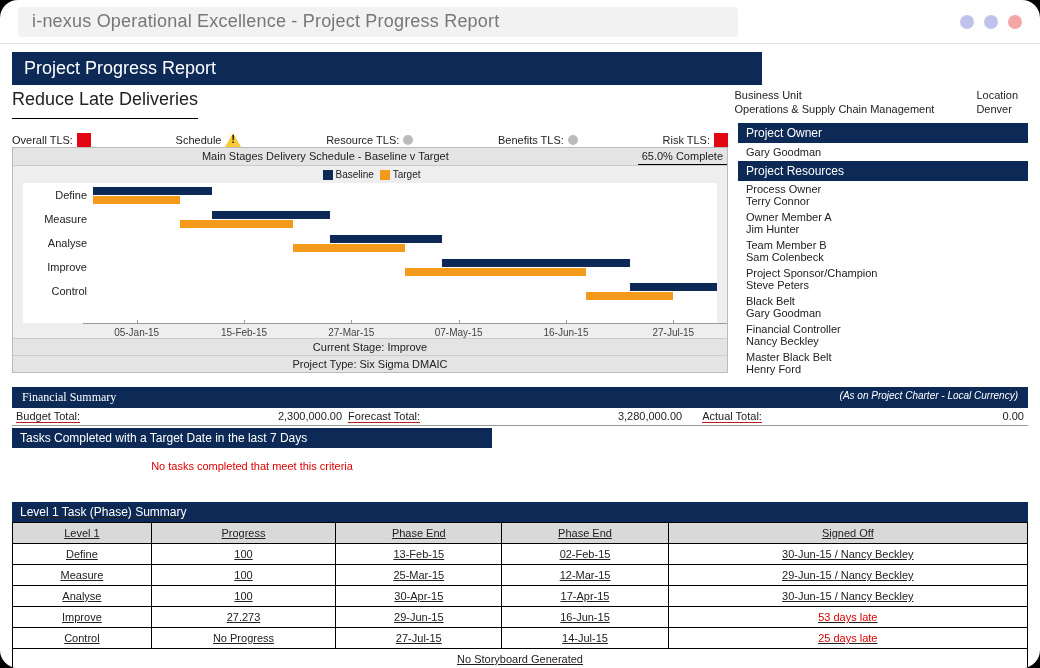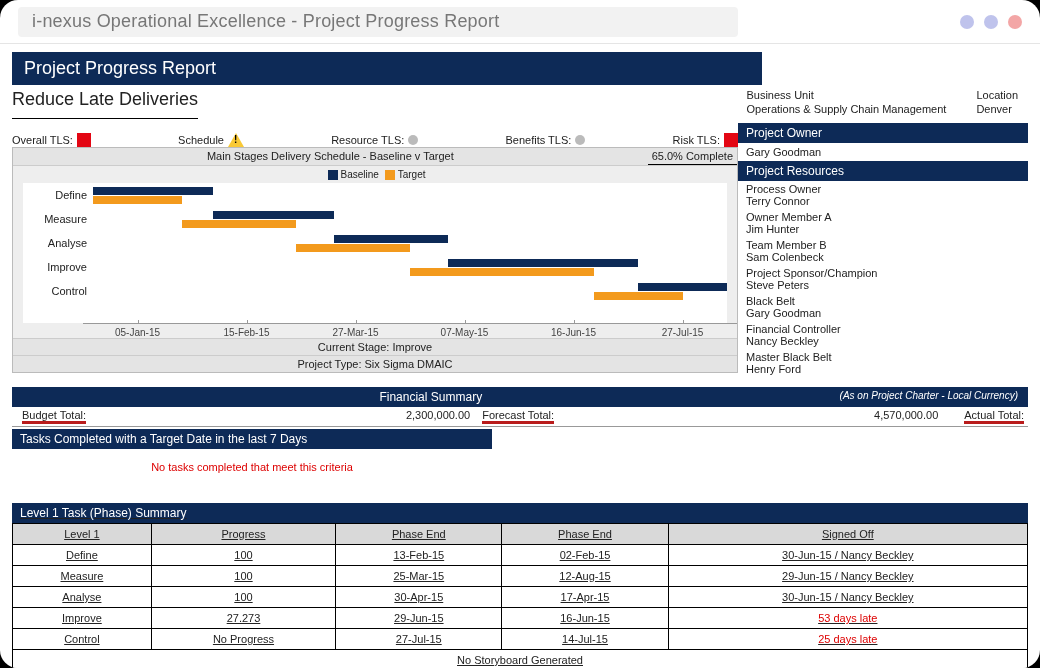--- a/index.html
+++ b/index.html
@@ -6,30 +6,30 @@
   html, body { width: 1040px; height: 668px; font-family: Arial, Helvetica, sans-serif; background: #000; }
   .frame { width: 1040px; height: 668px; background: #fff; border-radius: 18px; overflow: hidden; position: relative; }
   .browser-bar { height: 44px; display: flex; align-items: center; padding: 0 18px; gap: 12px; border-bottom: 1px solid #e5e5e5; }
   .url-bar { flex: 1; max-width: 720px; height: 30px; background: #f2f2f2; border-radius: 4px; display: flex; align-items: center; padding: 0 14px; color: #777; font-size: 18px; font-weight: 300; letter-spacing: .2px; }
   .dots { display: flex; gap: 10px; margin-left: auto; }
   .dot { width: 14px; height: 14px; border-radius: 50%; }
   .content { padding: 8px 12px 0 12px; font-size: 11px; color: #222; }
   .banner { background: #0d2a57; color: #fff; font-size: 18px; padding: 6px 12px; width: 750px; }
   .proj-row { display: flex; align-items: flex-start; margin-top: 4px; }
   .proj-name { font-size: 18px; font-weight: 400; border-bottom: 1px solid #000; padding-bottom: 8px; }
-  .meta { margin-left: auto; display: flex; font-size: 11px; gap: 30px; padding-right: 10px;}
+  .meta { margin-left: auto; display: flex; font-size: 11px; gap: 42px; padding-right: 10px;}
   .meta-col { line-height: 1.25; }
   .tls-row { display: flex; align-items: center; gap: 10px; margin-top: 10px; font-size: 11px; }
   .tls-item { display: flex; align-items: center; gap: 4px; }
   .sq { width: 14px; height: 14px; }
   .sq.red { background: #e30613; }
   .sq.grey { background: #bbb; border-radius: 50%; width: 10px; height: 10px;}
   .warn { width: 0; height: 0; border-left: 8px solid transparent; border-right: 8px solid transparent; border-bottom: 14px solid #f9c936; position: relative; }
   .warn::after { content: "!"; position: absolute; left: -2px; top: 1px; font-size: 10px; color: #000; font-weight: bold;}
-  .main-grid { display: flex; gap: 0; margin-top: 4px; }
+  .main-grid { display: flex; gap: 10px; margin-top: 4px; }
   .chart-block { flex: 1; border: 1px solid #bbb; background: #eee; }
   .chart-title-row { display: flex; background: #e4e4e4; border-bottom: 1px solid #ccc; font-size: 11px; }
   .chart-title { flex: 1; text-align: center; padding: 2px;}
   .complete { border-bottom: 1px solid #000; padding: 2px 4px; }
   .legend { text-align: center; font-size: 10px; padding: 3px 8px;}
   .lg-sw { display:inline-block; width:10px; height:10px; vertical-align:middle; margin:0 3px; }
   .lg1 { background:#0d2a57;} .lg2 { background:#f39a1d;}
   .gantt { position: relative; height: 140px; background: #fff; margin: 0 10px 0 10px; }
   .gantt-row { position: relative; height: 24px; display: flex; align-items: center; }
   .gantt-label { width: 70px; text-align: right; font-size: 11px; padding-right: 6px;}
@@ -40,24 +40,24 @@
   .xaxis { display:flex; margin-left:70px; border-top:1px solid #999; font-size:10px; color:#444; }
   .xaxis div { flex:1; text-align:center; padding-top:3px; position:relative;}
   .xaxis div::before { content:""; position:absolute; left:50%; top:-4px; width:1px; height:4px; background:#999;}
   .stage-line, .type-line { text-align:center; background:#e4e4e4; font-size:11px; padding:2px; border-top:1px solid #ccc;}
   .side { width: 290px; font-size: 11px; }
   .side-h { background:#0d2a57; color:#fff; padding:3px 8px; font-size:12px;}
   .side-val { padding:3px 8px;}
   .res-row { display:flex; padding:2px 8px;flex-direction:column;}
   .res-row > div:first-child { width: 150px;}
   .financial-bar { background:#0d2a57; color:#fff; font-size:12px; margin-top:10px; display:flex; padding:3px 10px;}
-  .fin-title { flex:1; text-align:center;}
+  .fin-title { flex:1; text-align:left;font-family:Liberation Serif, serif;}
   .fin-note { font-style:italic; font-size:10px;}
   .budget-row { display:flex; font-size:11px; border-bottom:1px solid #999; padding:2px 4px;}
-  .budget-row span.lbl { border-bottom:3px solid #b91c1c;margin-left:6px;}
+  .budget-row span.lbl { border-bottom:1px solid #b91c1c;}
   .bottom { display:flex; margin-top:2px; gap:18px;flex-direction:column;}
   .bot-left { width:480px;}
   .bot-right { flex:1;text-decoration:underline;}
   .sub-h { background:#0d2a57; color:#fff; font-size:12px; padding:3px 8px;}
   .no-tasks { color:#d00; text-align:center; font-size:11px; padding:12px 0;}
   table.phase { width:100%; border-collapse:collapse; font-size:11px;}
   table.phase th, table.phase td { border:1px solid #000; padding:4px 6px; text-align:center;}
   table.phase th { background:#d9d9d9; font-weight:normal;}
   .late { color:#d00;}
   .footer-row td { background:#fff;}
@@ -220,22 +220,23 @@
     </div>
 
     <div class="financial-bar">
       <div class="fin-title">Financial Summary</div>
       <div class="fin-note">(As on Project Charter - Local Currency)</div>
     </div>
     <div class="budget-row">
       <span class="lbl">Budget Total:</span>
       <span style="flex:1; text-align:right; padding-right:6px;">2,300,000.00</span>
       <span class="lbl">Forecast Total:</span>
-      <span style="flex:1; text-align:right; padding-right:20px;">4,570,000.00</span>
+      <span style="flex:1; text-align:right; padding-right:20px;">3,280,000.00</span>
       <span class="lbl">Actual Total:</span>
+      <span style="flex:1; text-align:right;">0.00</span>
     </div>
 
     <div class="bottom">
       <div class="bot-left">
         <div class="sub-h">Tasks Completed with a Target Date in the last 7 Days</div>
         <div class="no-tasks">No tasks completed that meet this criteria</div>
       </div>
       <div class="bot-right">
         <div class="sub-h">Level 1 Task (Phase) Summary</div>
         <table class="phase">
@@ -253,21 +254,21 @@
                 <td>Define</td>
                 <td>100</td>
                 <td>13-Feb-15</td>
                 <td>02-Feb-15</td>
                 <td class="">30-Jun-15 / Nancy Beckley</td>
               </tr>
               <tr>
                 <td>Measure</td>
                 <td>100</td>
                 <td>25-Mar-15</td>
-                <td>12-Aug-15</td>
+                <td>12-Mar-15</td>
                 <td class="">29-Jun-15 / Nancy Beckley</td>
               </tr>
               <tr>
                 <td>Analyse</td>
                 <td>100</td>
                 <td>30-Apr-15</td>
                 <td>17-Apr-15</td>
                 <td class="">30-Jun-15 / Nancy Beckley</td>
               </tr>
               <tr>

